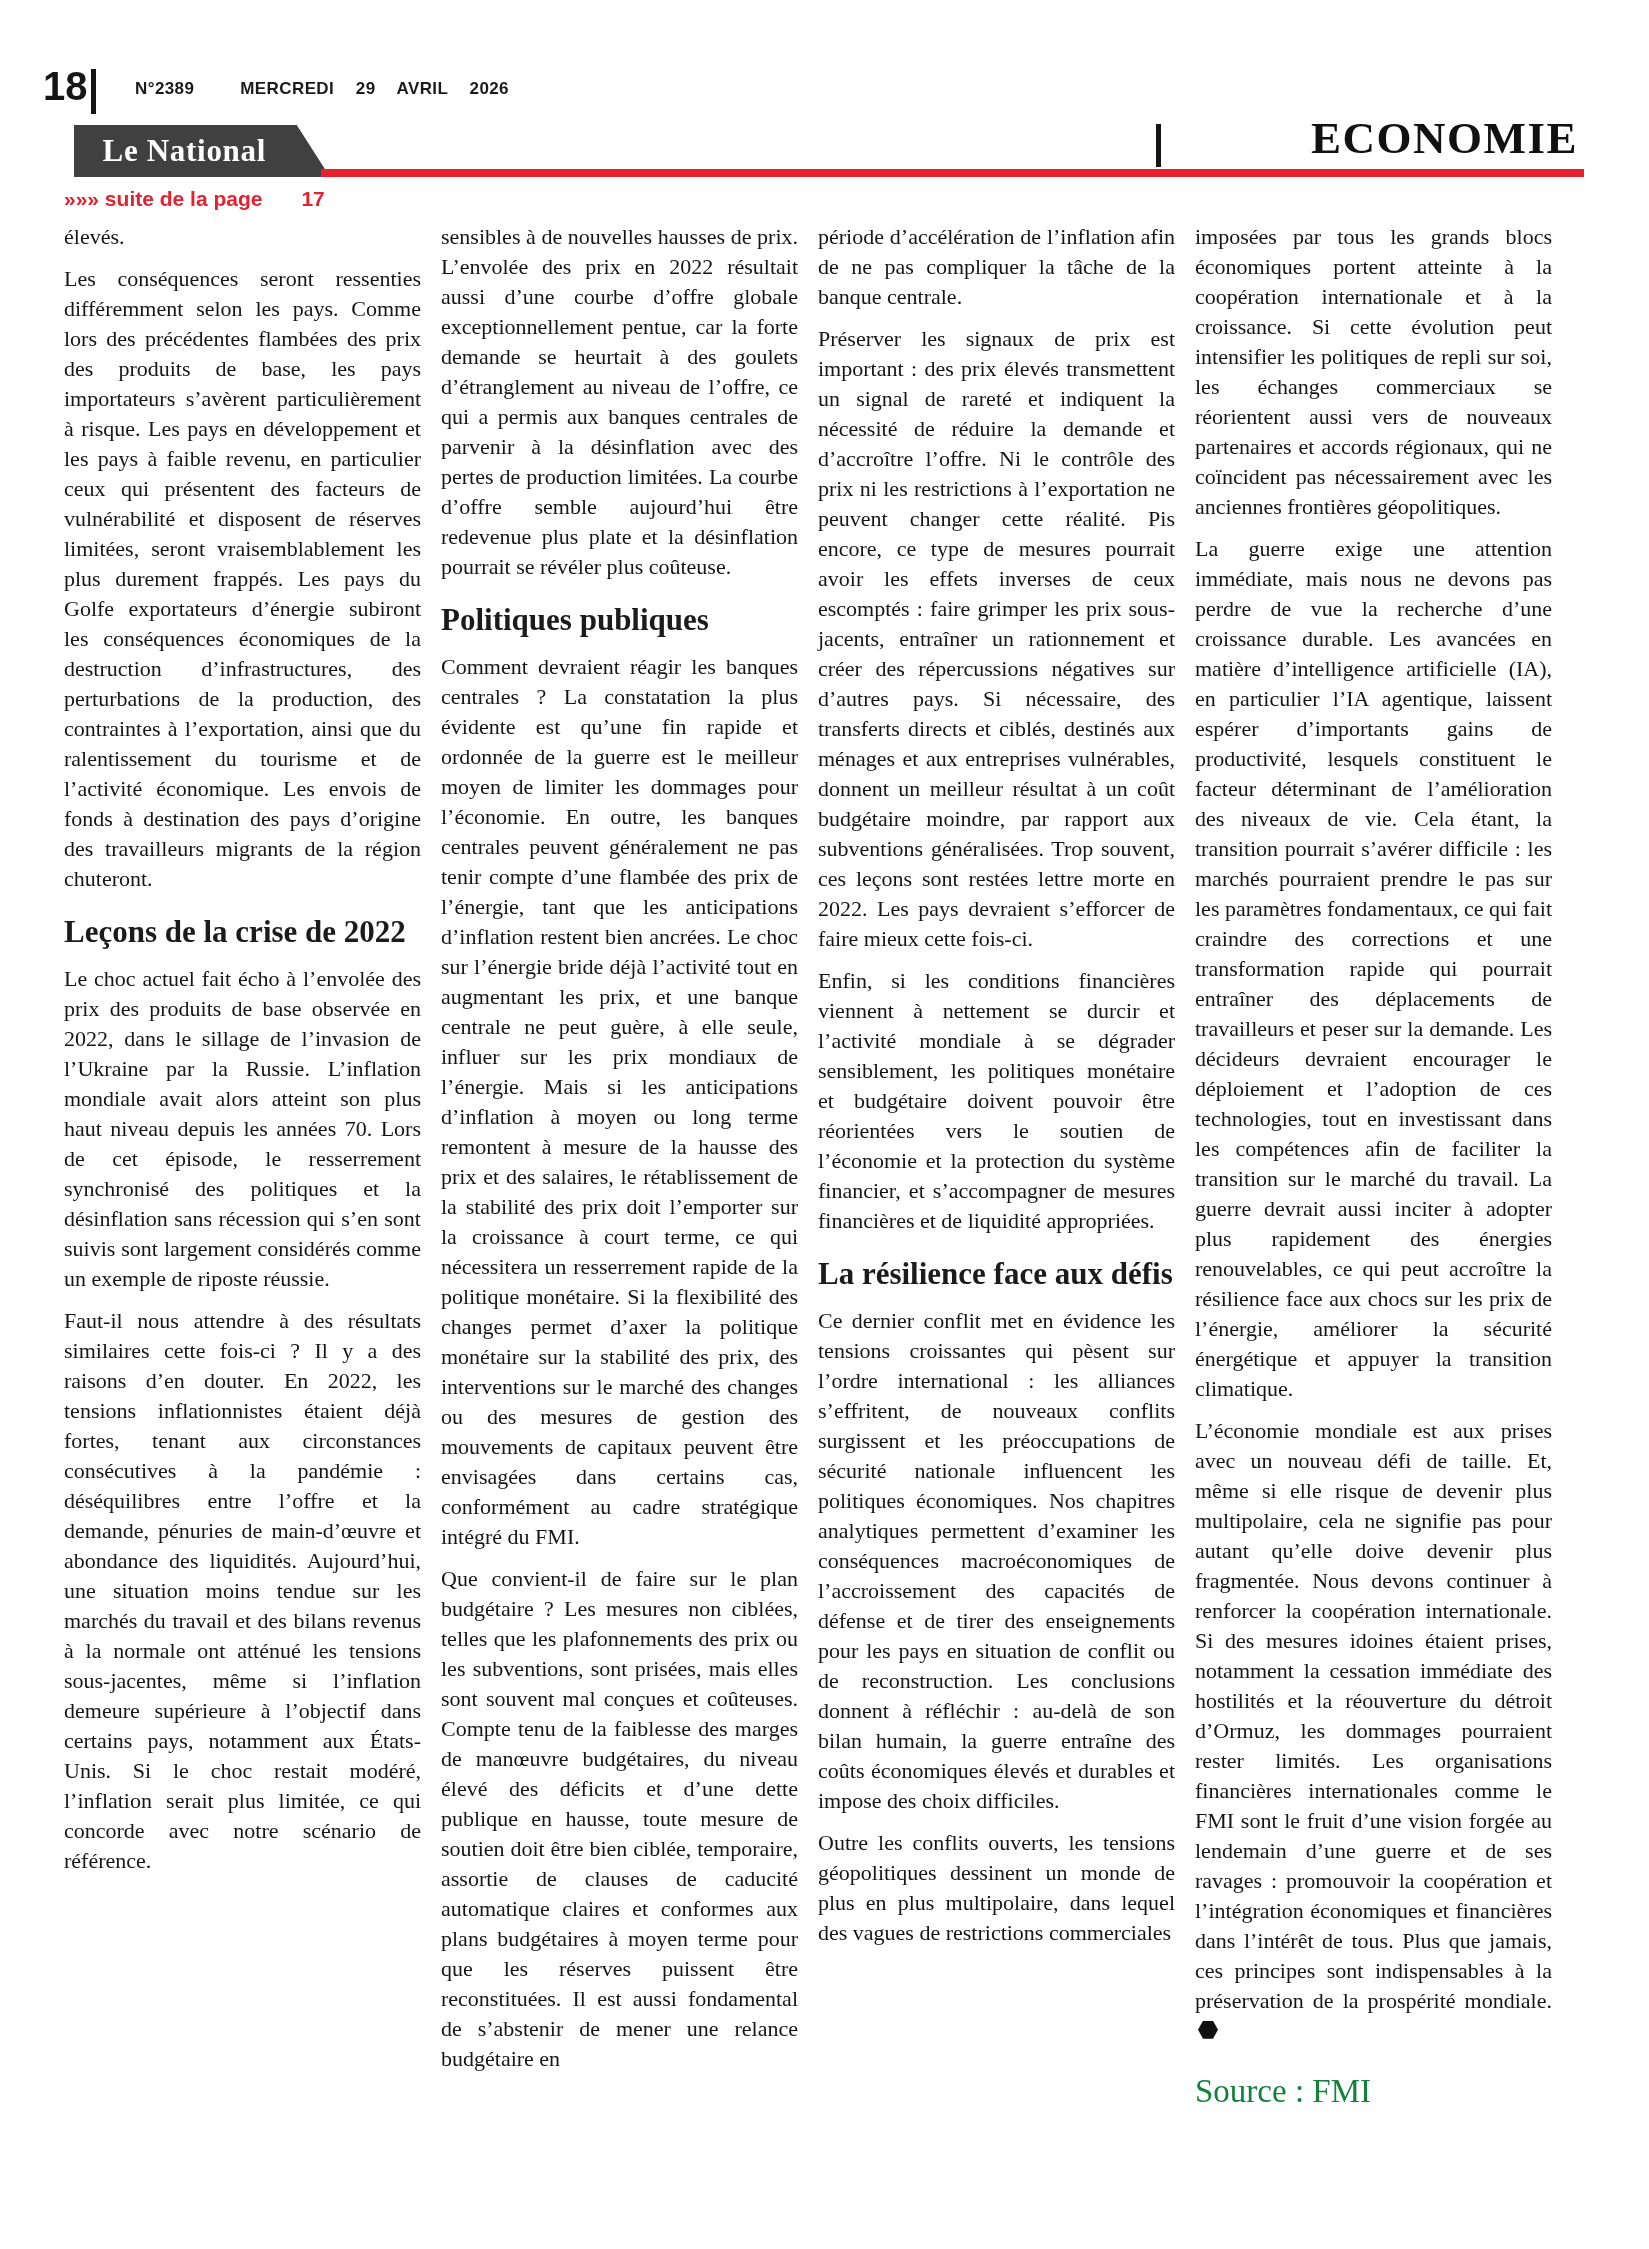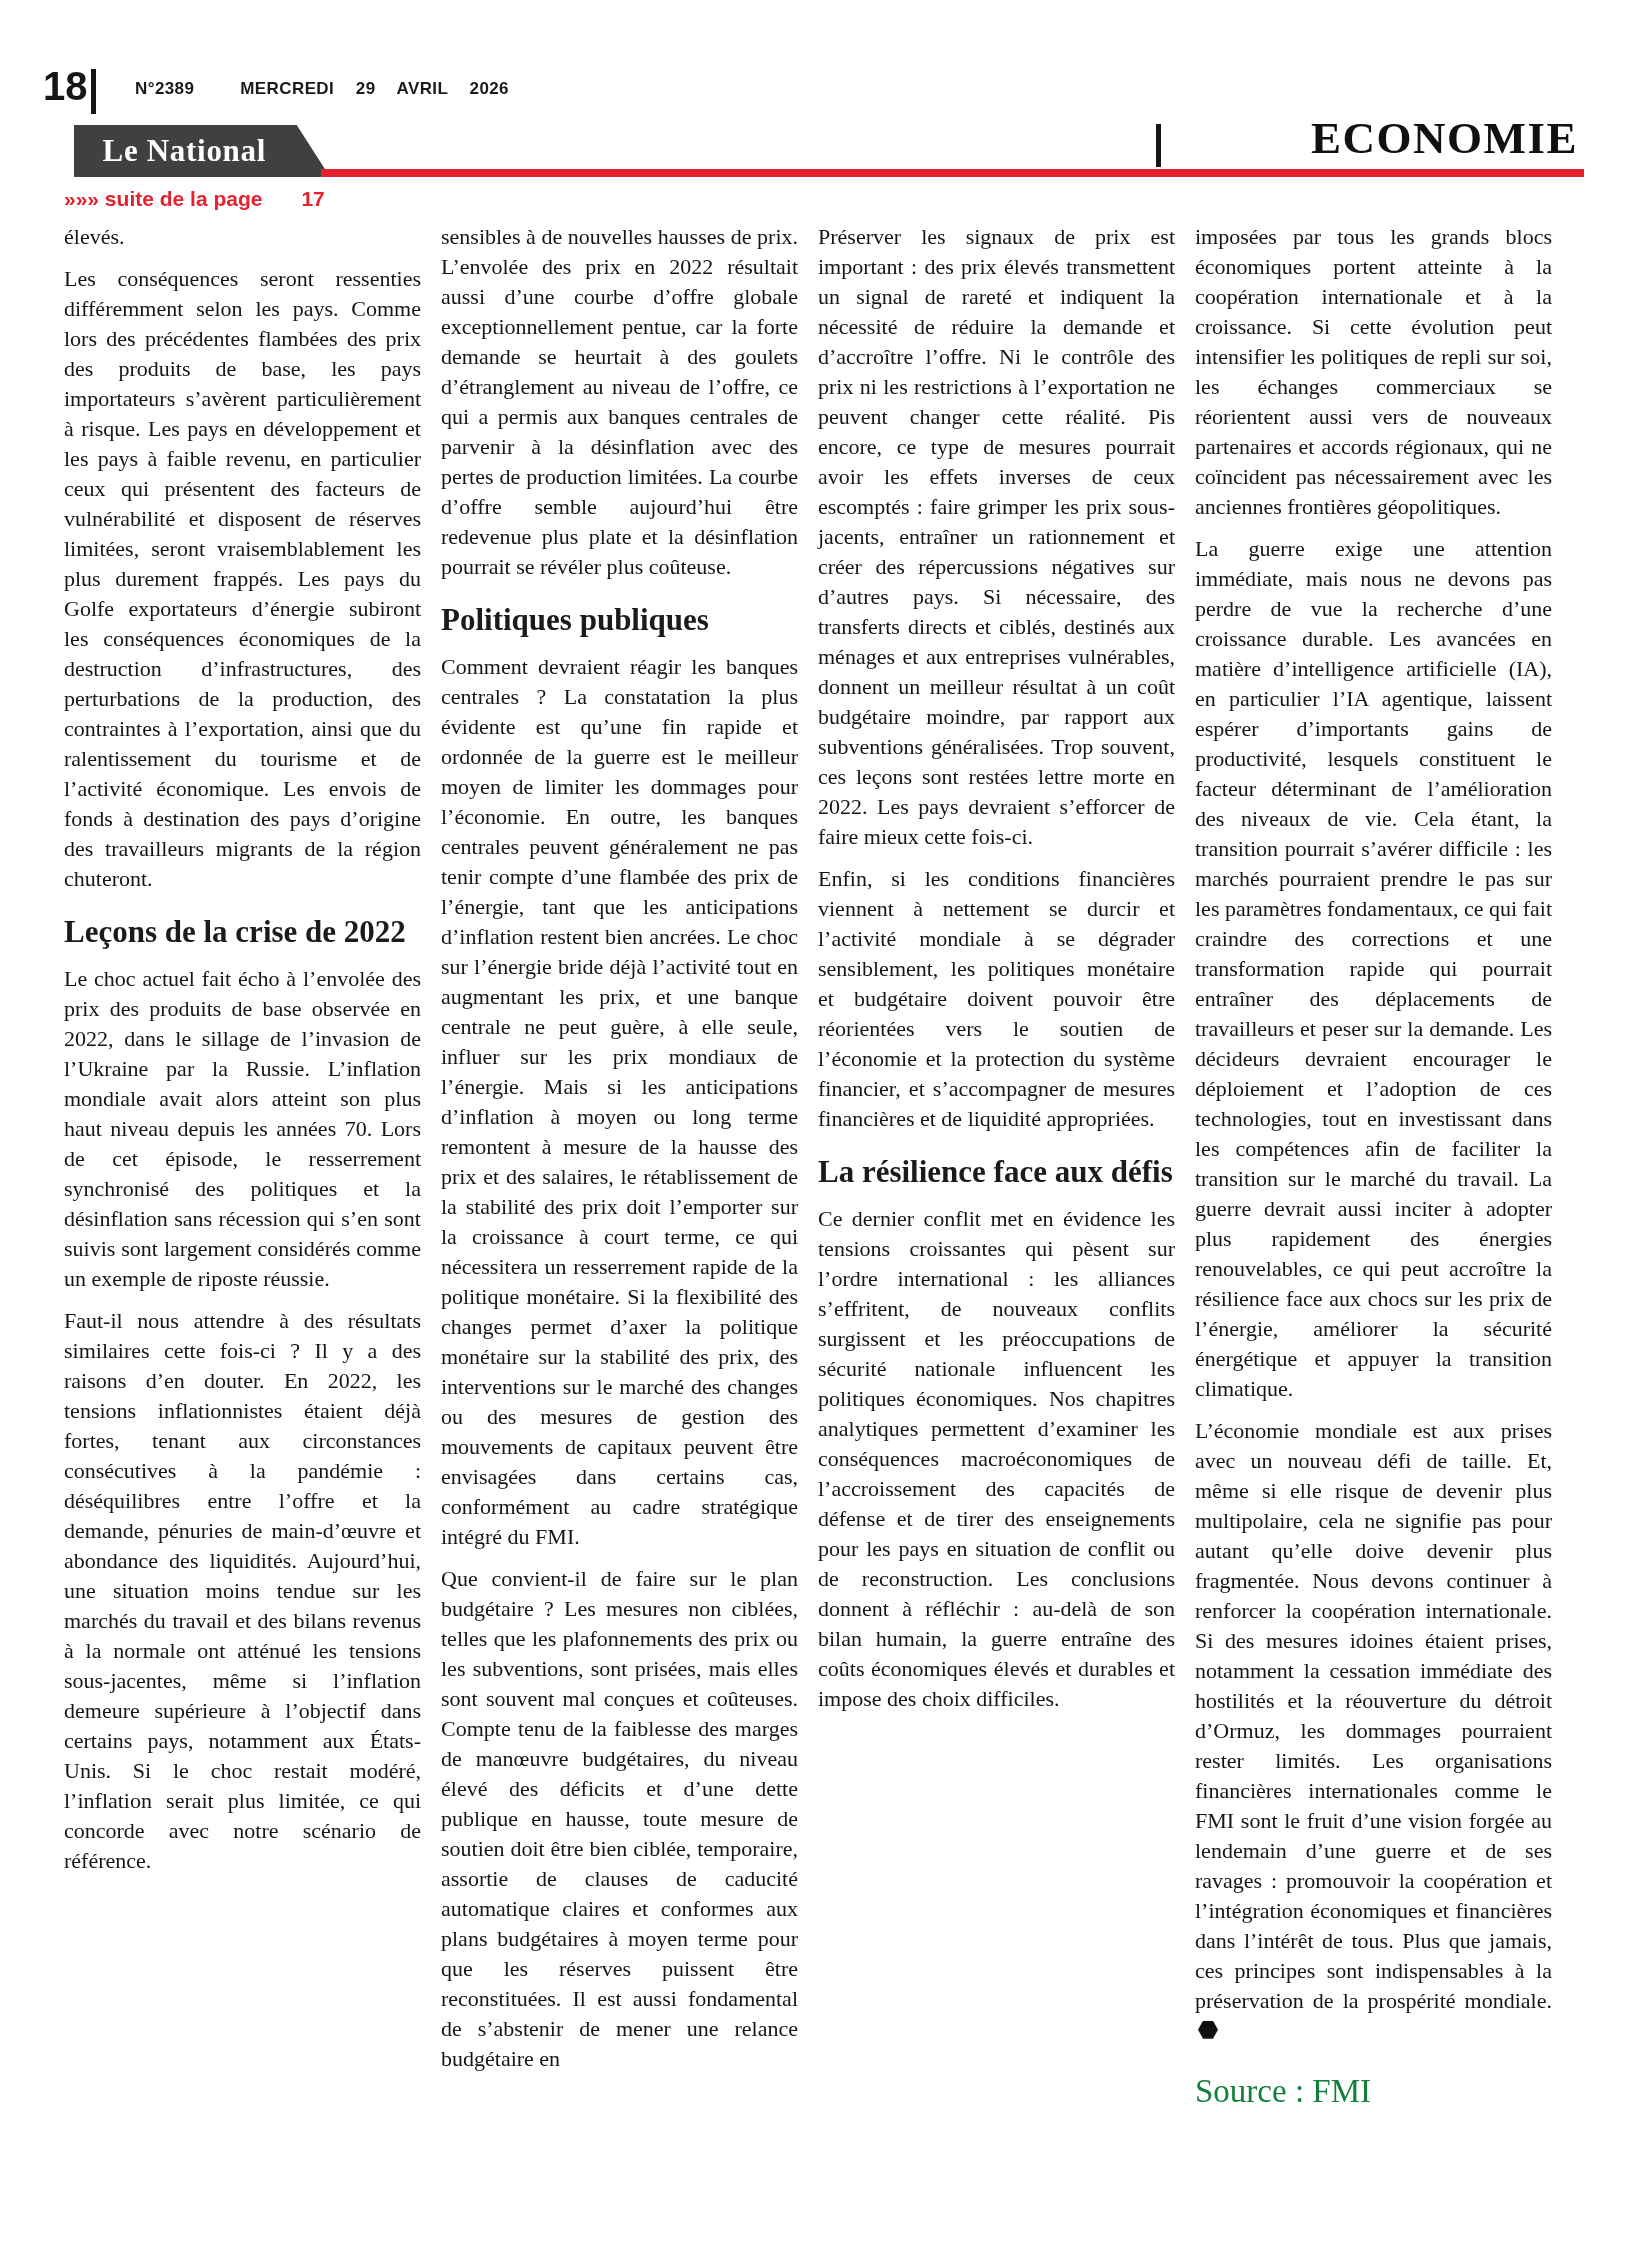--- a/index.html
+++ b/index.html
@@ -125,24 +125,26 @@
       <div class="para">Le choc actuel fait écho à l’envolée des prix des produits de base observée en 2022, dans le sillage de l’invasion de l’Ukraine par la Russie. L’inflation mondiale avait alors atteint son plus haut niveau depuis les années 70. Lors de cet épisode, le resserrement synchronisé des politiques et la désinflation sans récession qui s’en sont suivis sont largement considérés comme un exemple de riposte réussie.</div>
       <div class="para">Faut-il nous attendre à des résultats similaires cette fois-ci ? Il y a des raisons d’en douter. En 2022, les tensions inflationnistes étaient déjà fortes, tenant aux circonstances consécutives à la pandémie : déséquilibres entre l’offre et la demande, pénuries de main-d’œuvre et abondance des liquidités. Aujourd’hui, une situation moins tendue sur les marchés du travail et des bilans revenus à la normale ont atténué les tensions sous-jacentes, même si l’inflation demeure supérieure à l’objectif dans certains pays, notamment aux États-Unis. Si le choc restait modéré, l’inflation serait plus limitée, ce qui concorde avec notre scénario de référence.</div>
     </div>
   <div class="col">
       <div class="para">sensibles à de nouvelles hausses de prix. L’envolée des prix en 2022 résultait aussi d’une courbe d’offre globale exceptionnellement pentue, car la forte demande se heurtait à des goulets d’étranglement au niveau de l’offre, ce qui a permis aux banques centrales de parvenir à la désinflation avec des pertes de production limitées. La courbe d’offre semble aujourd’hui être redevenue plus plate et la désinflation pourrait se révéler plus coûteuse.</div>
       <div class="heading">Politiques publiques</div>
       <div class="para">Comment devraient réagir les banques centrales ? La constatation la plus évidente est qu’une fin rapide et ordonnée de la guerre est le meilleur moyen de limiter les dommages pour l’économie. En outre, les banques centrales peuvent généralement ne pas tenir compte d’une flambée des prix de l’énergie, tant que les anticipations d’inflation restent bien ancrées. Le choc sur l’énergie bride déjà l’activité tout en augmentant les prix, et une banque centrale ne peut guère, à elle seule, influer sur les prix mondiaux de l’énergie. Mais si les anticipations d’inflation à moyen ou long terme remontent à mesure de la hausse des prix et des salaires, le rétablissement de la stabilité des prix doit l’emporter sur la croissance à court terme, ce qui nécessitera un resserrement rapide de la politique monétaire. Si la flexibilité des changes permet d’axer la politique monétaire sur la stabilité des prix, des interventions sur le marché des changes ou des mesures de gestion des mouvements de capitaux peuvent être envisagées dans certains cas, conformément au cadre stratégique intégré du FMI.</div>
       <div class="para">Que convient-il de faire sur le plan budgétaire ? Les mesures non ciblées, telles que les plafonnements des prix ou les subventions, sont prisées, mais elles sont souvent mal conçues et coûteuses. Compte tenu de la faiblesse des marges de manœuvre budgétaires, du niveau élevé des déficits et d’une dette publique en hausse, toute mesure de soutien doit être bien ciblée, temporaire, assortie de clauses de caducité automatique claires et conformes aux plans budgétaires à moyen terme pour que les réserves puissent être reconstituées. Il est aussi fondamental de s’abstenir de mener une relance budgétaire en</div>
     </div>
   <div class="col">
+      <div class="para">période d’accélération de l’inflation afin de ne pas compliquer la tâche de la banque centrale.</div>
       <div class="para">Préserver les signaux de prix est important : des prix élevés transmettent un signal de rareté et indiquent la nécessité de réduire la demande et d’accroître l’offre. Ni le contrôle des prix ni les restrictions à l’exportation ne peuvent changer cette réalité. Pis encore, ce type de mesures pourrait avoir les effets inverses de ceux escomptés : faire grimper les prix sous-jacents, entraîner un rationnement et créer des répercussions négatives sur d’autres pays. Si nécessaire, des transferts directs et ciblés, destinés aux ménages et aux entreprises vulnérables, donnent un meilleur résultat à un coût budgétaire moindre, par rapport aux subventions généralisées. Trop souvent, ces leçons sont restées lettre morte en 2022. Les pays devraient s’efforcer de faire mieux cette fois-ci.</div>
       <div class="para">Enfin, si les conditions financières viennent à nettement se durcir et l’activité mondiale à se dégrader sensiblement, les politiques monétaire et budgétaire doivent pouvoir être réorientées vers le soutien de l’économie et la protection du système financier, et s’accompagner de mesures financières et de liquidité appropriées.</div>
       <div class="heading">La résilience face aux défis</div>
       <div class="para">Ce dernier conflit met en évidence les tensions croissantes qui pèsent sur l’ordre international : les alliances s’effritent, de nouveaux conflits surgissent et les préoccupations de sécurité nationale influencent les politiques économiques. Nos chapitres analytiques permettent d’examiner les conséquences macroéconomiques de l’accroissement des capacités de défense et de tirer des enseignements pour les pays en situation de conflit ou de reconstruction. Les conclusions donnent à réfléchir : au-delà de son bilan humain, la guerre entraîne des coûts économiques élevés et durables et impose des choix difficiles.</div>
+      <div class="para">Outre les conflits ouverts, les tensions géopolitiques dessinent un monde de plus en plus multipolaire, dans lequel des vagues de restrictions commerciales</div>
     </div>
   <div class="col">
       <div class="para">imposées par tous les grands blocs économiques portent atteinte à la coopération internationale et à la croissance. Si cette évolution peut intensifier les politiques de repli sur soi, les échanges commerciaux se réorientent aussi vers de nouveaux partenaires et accords régionaux, qui ne coïncident pas nécessairement avec les anciennes frontières géopolitiques.</div>
       <div class="para">La guerre exige une attention immédiate, mais nous ne devons pas perdre de vue la recherche d’une croissance durable. Les avancées en matière d’intelligence artificielle (IA), en particulier l’IA agentique, laissent espérer d’importants gains de productivité, lesquels constituent le facteur déterminant de l’amélioration des niveaux de vie. Cela étant, la transition pourrait s’avérer difficile : les marchés pourraient prendre le pas sur les paramètres fondamentaux, ce qui fait craindre des corrections et une transformation rapide qui pourrait entraîner des déplacements de travailleurs et peser sur la demande. Les décideurs devraient encourager le déploiement et l’adoption de ces technologies, tout en investissant dans les compétences afin de faciliter la transition sur le marché du travail. La guerre devrait aussi inciter à adopter plus rapidement des énergies renouvelables, ce qui peut accroître la résilience face aux chocs sur les prix de l’énergie, améliorer la sécurité énergétique et appuyer la transition climatique.</div>
       <div class="para">L’économie mondiale est aux prises avec un nouveau défi de taille. Et, même si elle risque de devenir plus multipolaire, cela ne signifie pas pour autant qu’elle doive devenir plus fragmentée. Nous devons continuer à renforcer la coopération internationale. Si des mesures idoines étaient prises, notamment la cessation immédiate des hostilités et la réouverture du détroit d’Ormuz, les dommages pourraient rester limités. Les organisations financières internationales comme le FMI sont le fruit d’une vision forgée au lendemain d’une guerre et de ses ravages : promouvoir la coopération et l’intégration économiques et financières dans l’intérêt de tous. Plus que jamais, ces principes sont indispensables à la préservation de la prospérité mondiale.<span class="endmark"></span></div>
       <div class="source">Source : FMI</div>
     </div>
 </div>
 
 

